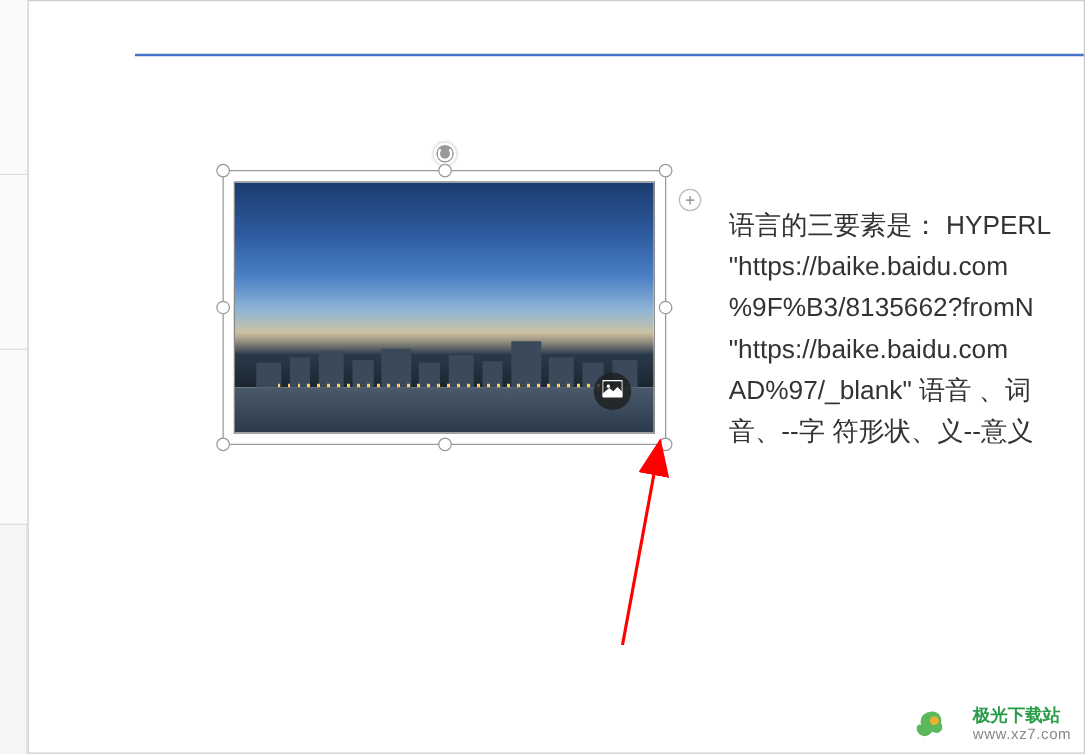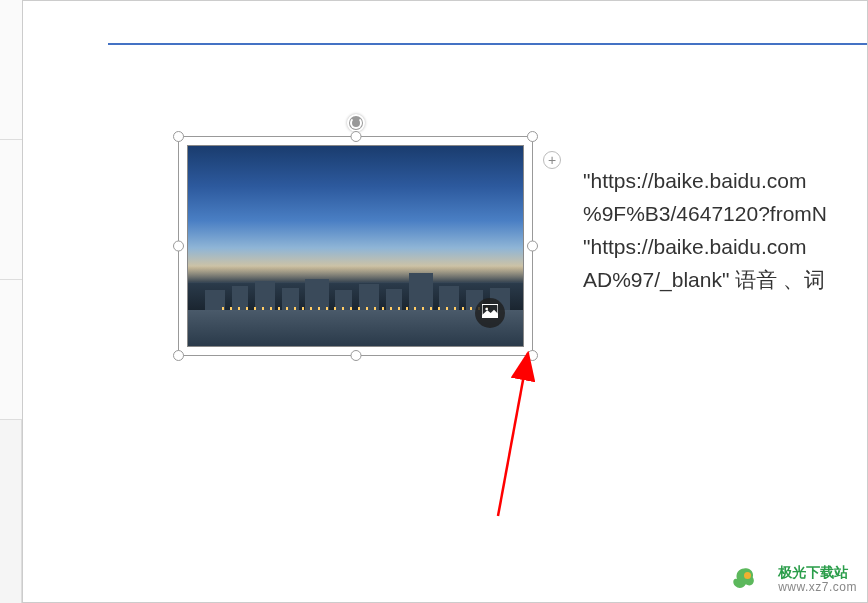--- a/index.html
+++ b/index.html
@@ -197,20 +197,21 @@
     .text-line { display: block; }
     .arrow {
       position: absolute;
       pointer-events: none;
     }
     .watermark {
       position: absolute;
       right: 10px;
       bottom: 8px;
       display: flex;
+      align-items: center;
       gap: 20px;
     }
     .watermark-logo {
       width: 28px;
       height: 28px;
       position: relative;
     }
     .watermark-text {
       display: flex;
       flex-direction: column;
@@ -276,24 +277,26 @@
       <div class="handle ml"></div>
       <div class="handle mr"></div>
       <div class="handle bl"></div>
       <div class="handle bm"></div>
       <div class="handle br"></div>
     </div>
     <div class="add-handle">+</div>
   </div>
 
   <div class="text-content" id="textContent">
+      <span class="text-line">语言的三要素是：   HYPERL</span>
       <span class="text-line">"https://baike.baidu.com</span>
-      <span class="text-line">%9F%B3/4647120?fromN</span>
+      <span class="text-line">%9F%B3/8135662?fromN</span>
       <span class="text-line">"https://baike.baidu.com</span>
       <span class="text-line">AD%97/_blank" 语音 、词</span>
+      <span class="text-line">音、--字 符形状、义--意义</span>
     </div>
 
   <svg class="arrow" style="left:450px; top:340px; width:110px; height:180px;">
     <defs>
       <marker id="arrowhead" markerWidth="12" markerHeight="10" refX="11" refY="5" orient="auto">
         <polygon points="0 0, 12 5, 0 10" fill="#ff0000"></polygon>
       </marker>
     </defs>
     <line x1="25" y1="175" x2="55" y2="12" stroke="#ff0000" stroke-width="2.5" marker-end="url(#arrowhead)"></line>
   </svg>

